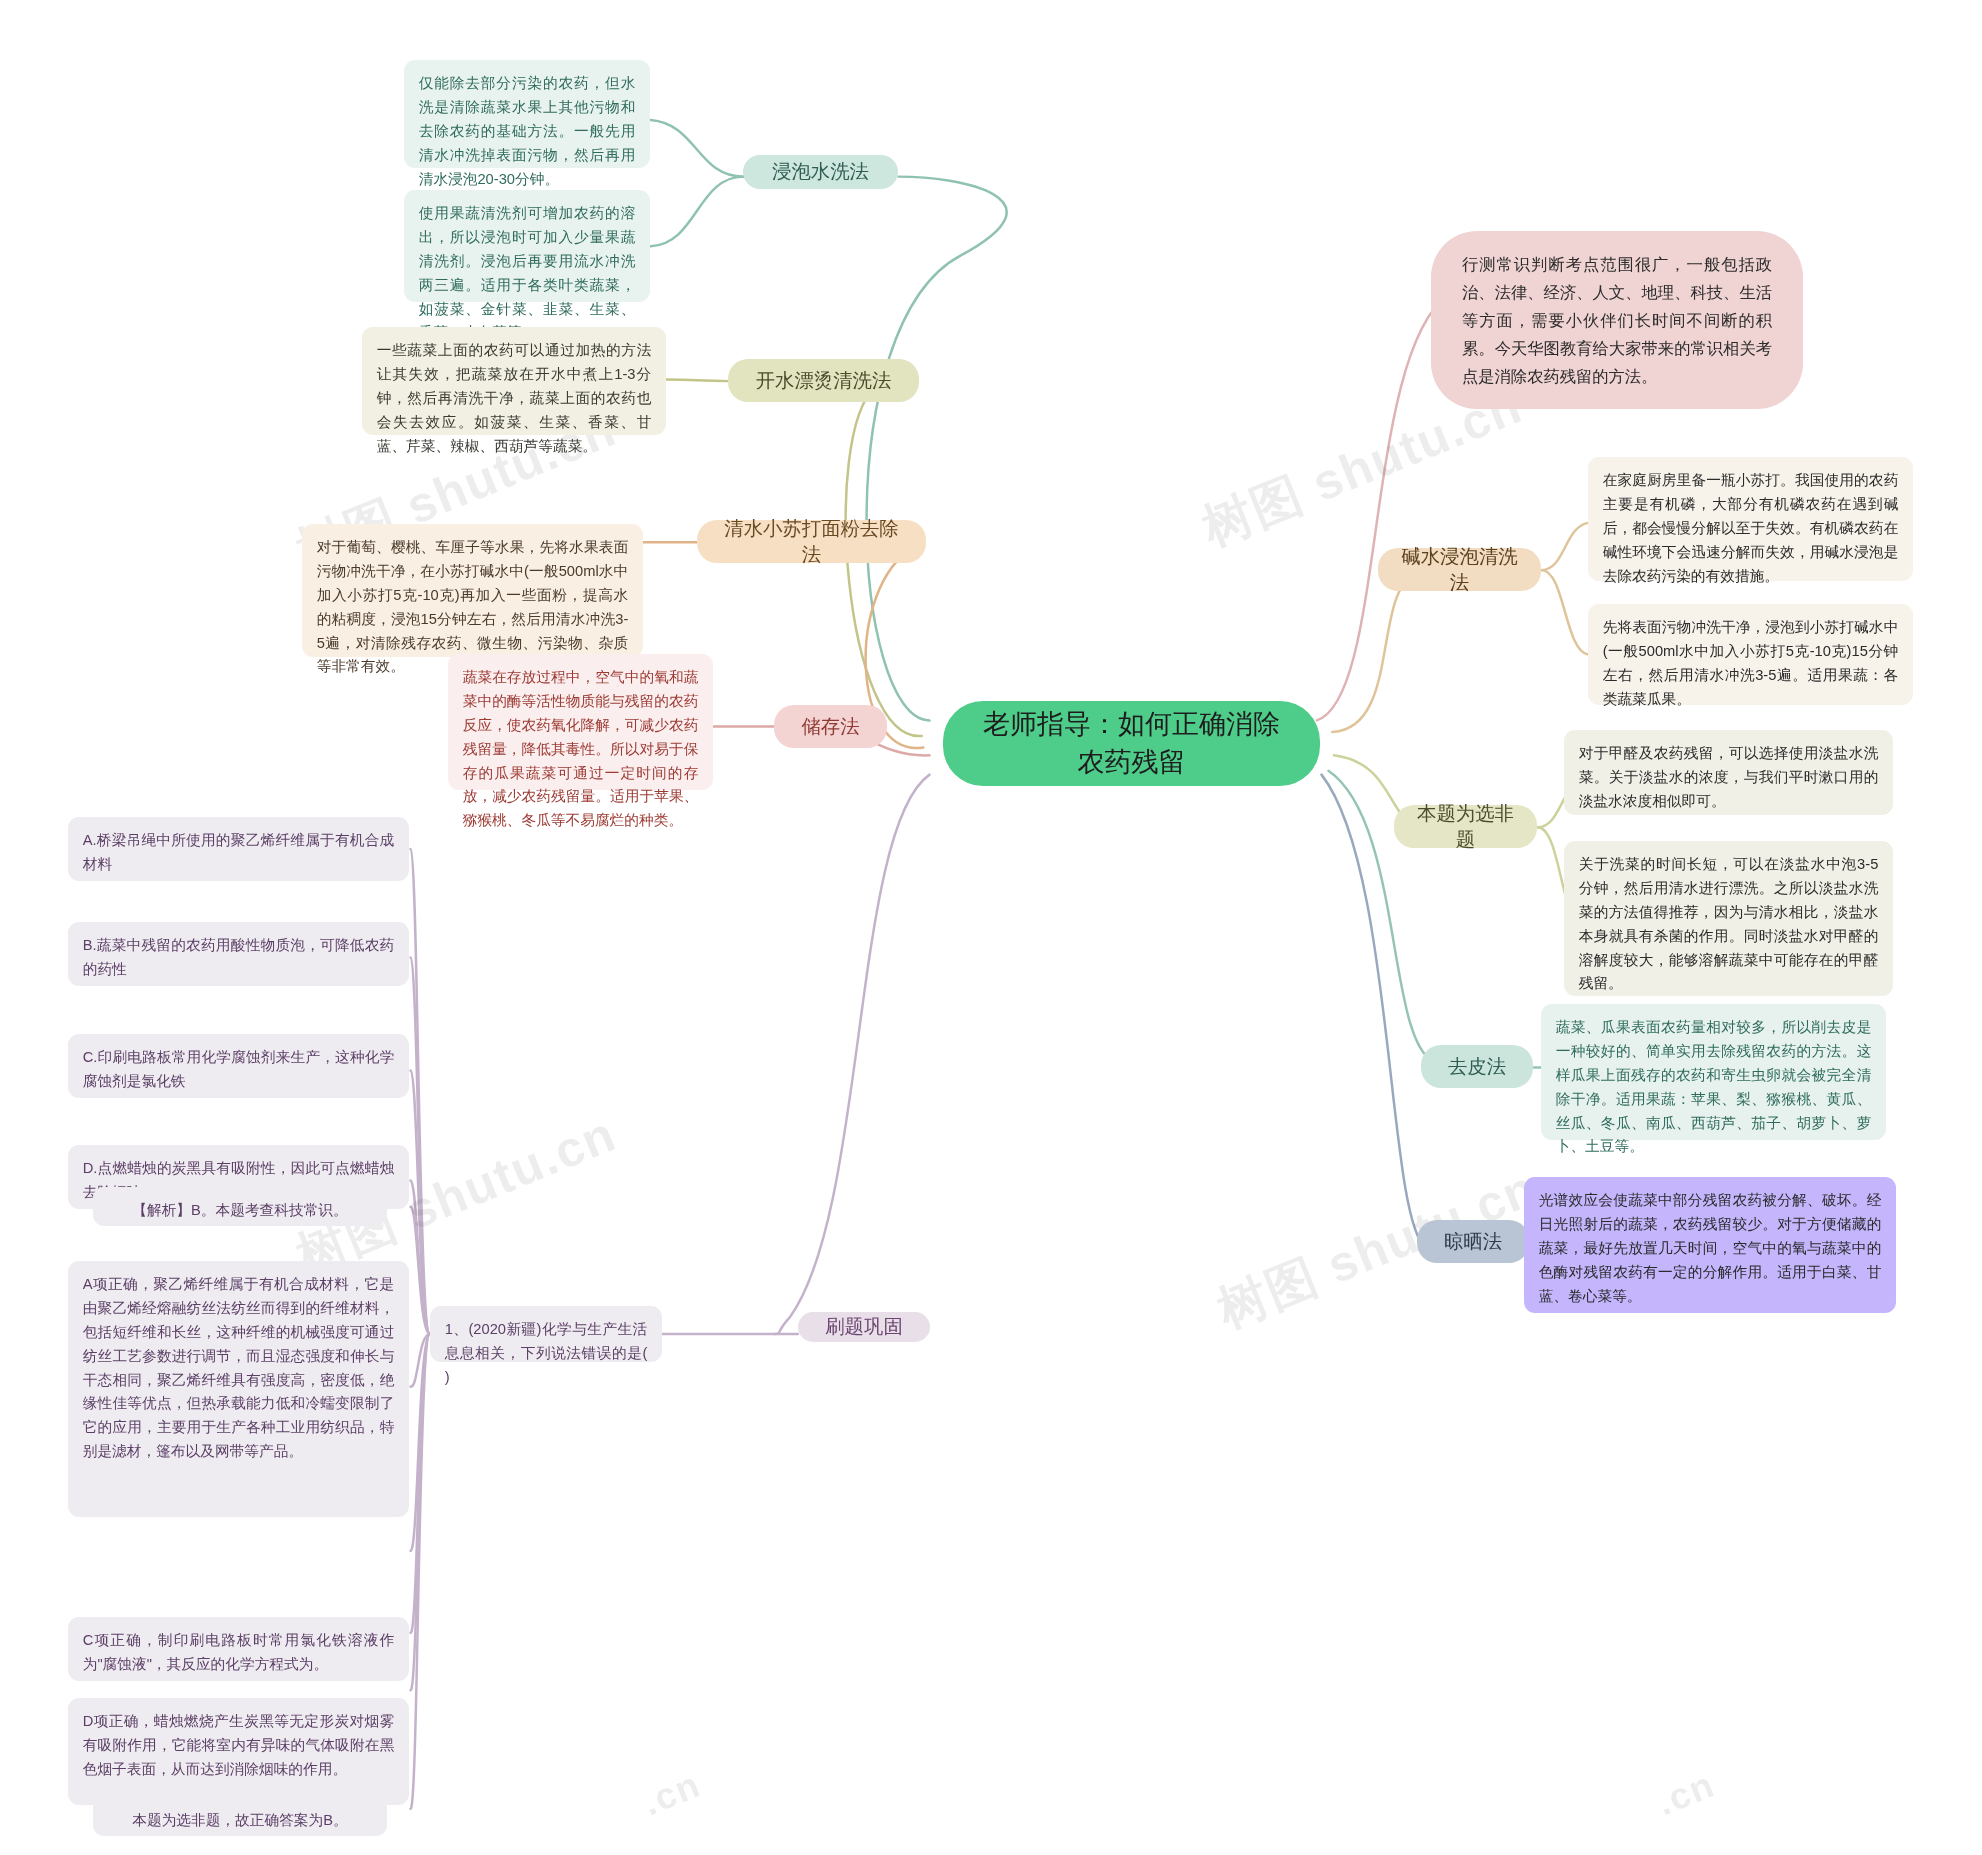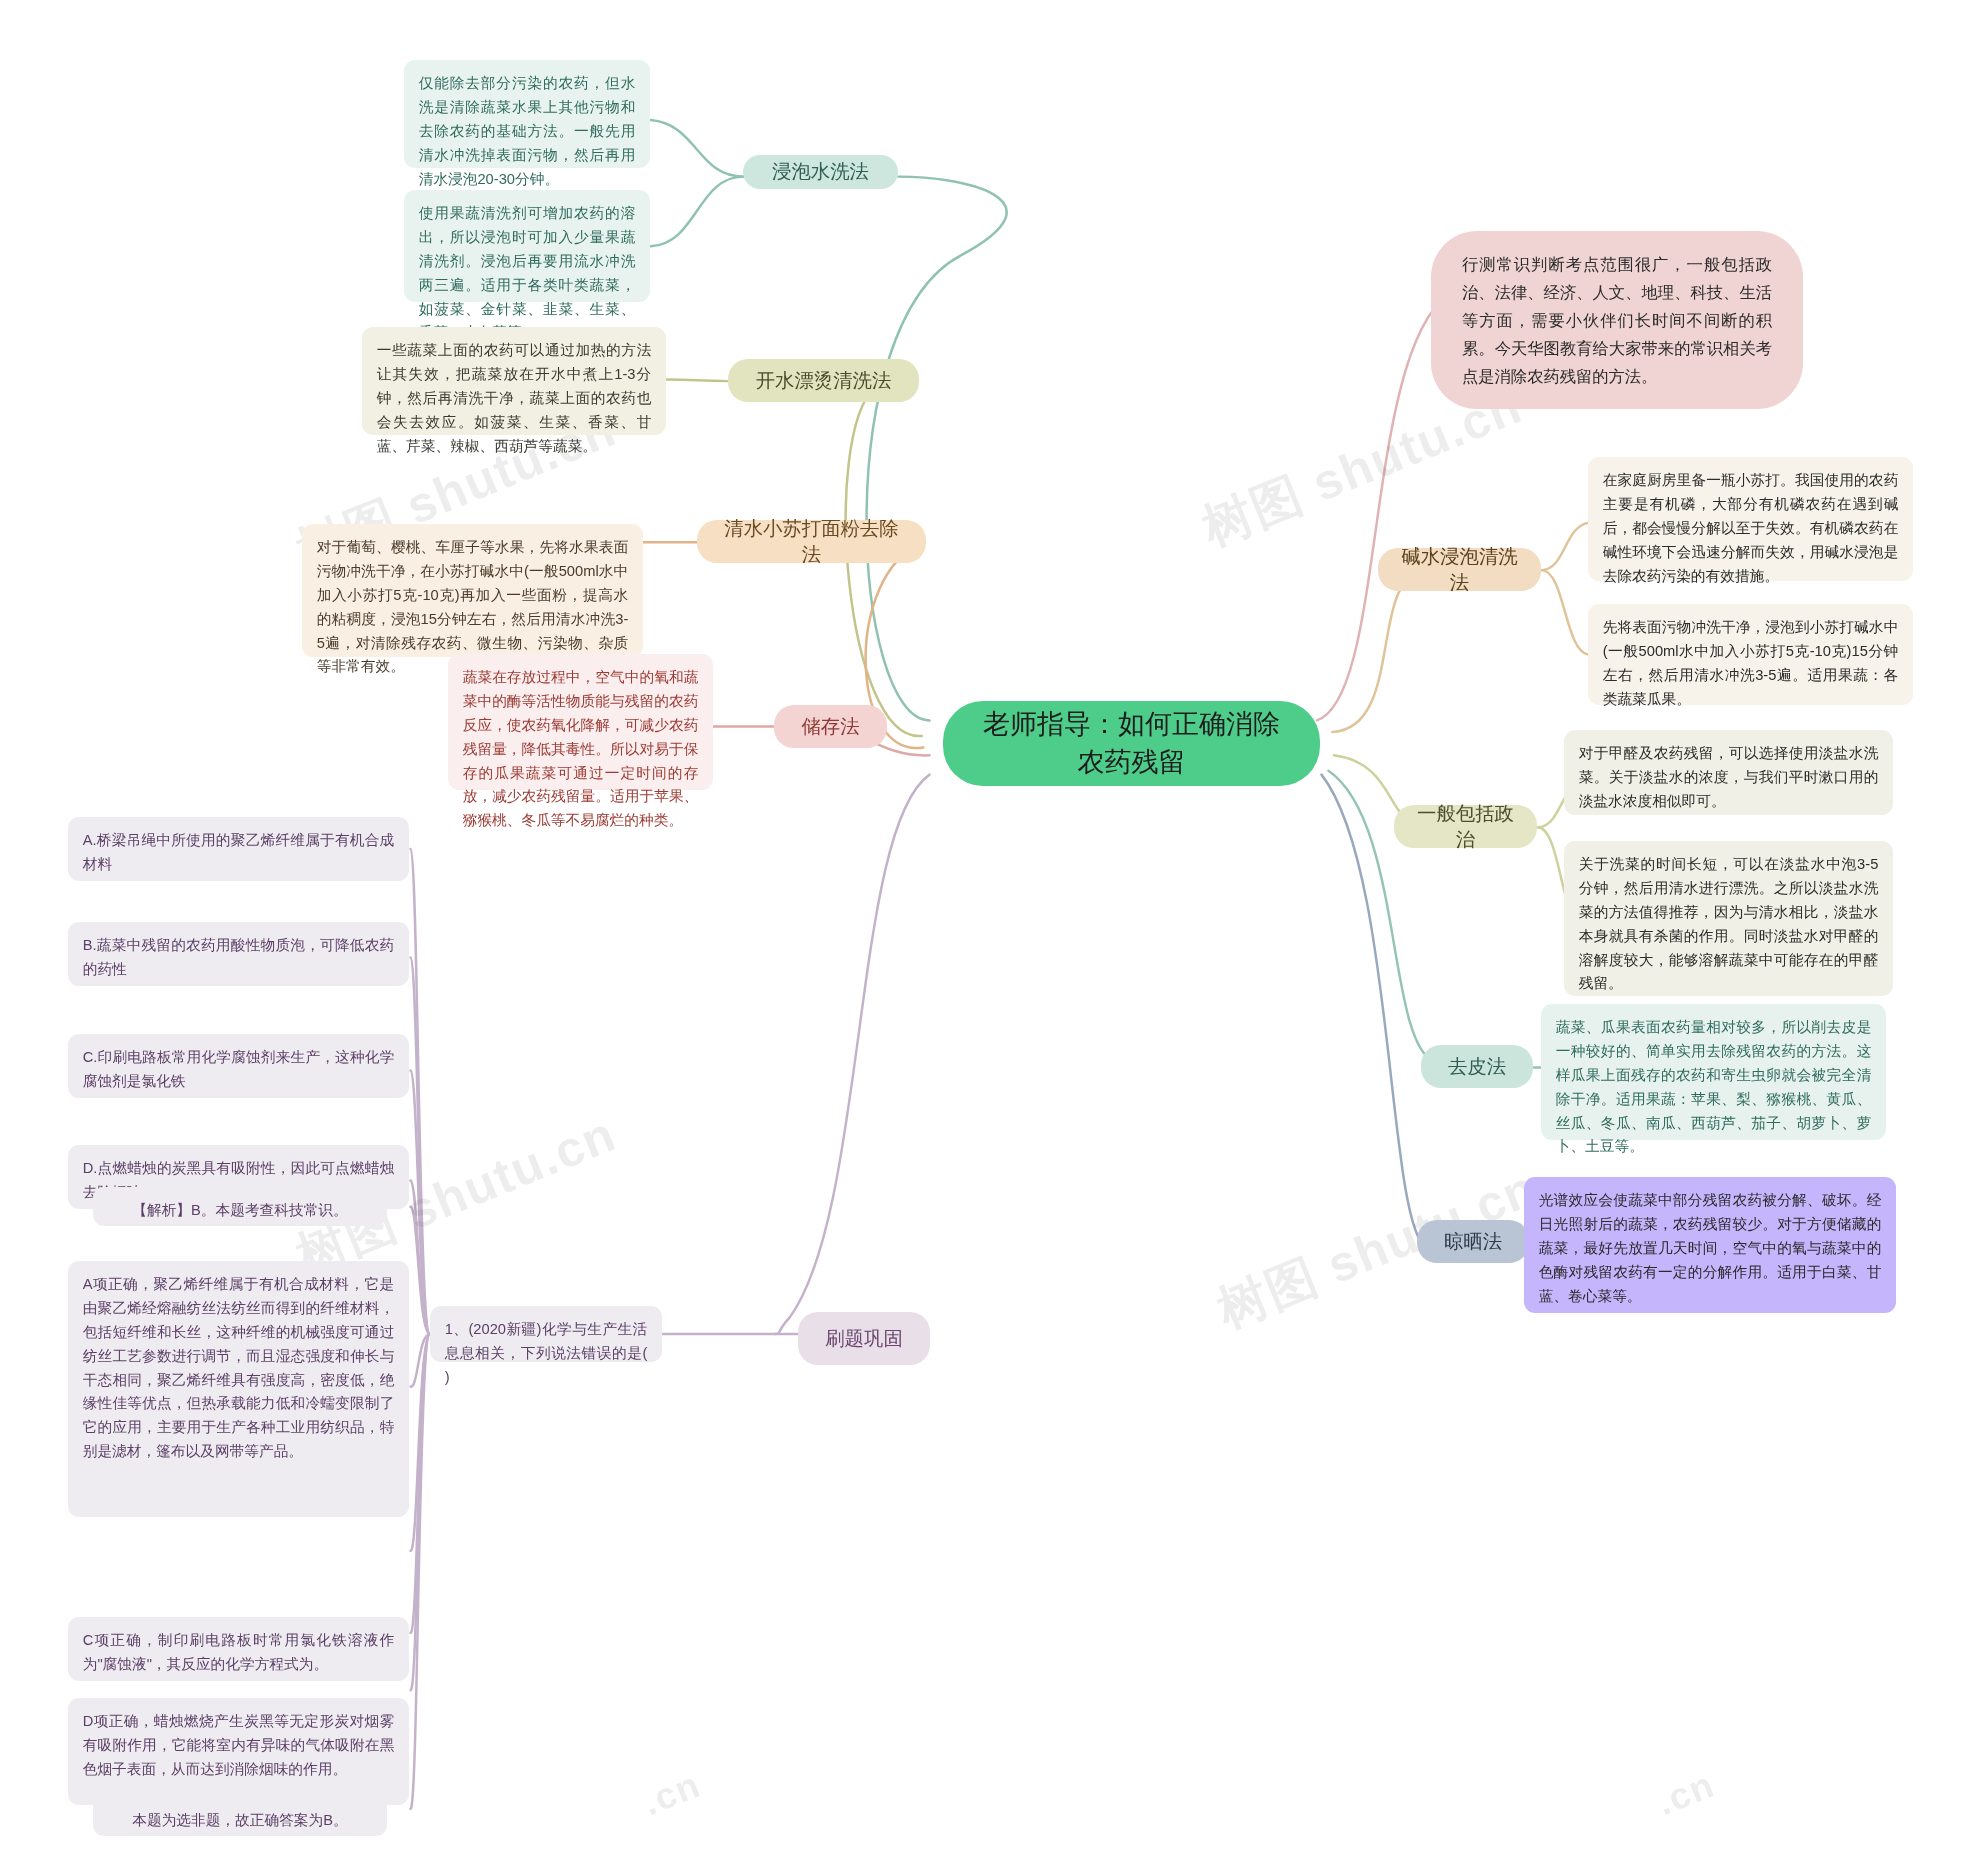--- a/index.html
+++ b/index.html
@@ -141,21 +141,21 @@
     <span>对于葡萄、樱桃、车厘子等水果，先将水果表面污物冲洗干净，在小苏打碱水中(一般500ml水中加入小苏打5克-10克)再加入一些面粉，提高水的粘稠度，浸泡15分钟左右，然后用清水冲洗3-5遍，对清除残存农药、微生物、污染物、杂质等非常有效。</span>
   </div>
 
   <div class="node pill p-pink" style="left:774px;top:705px;width:113px;height:43px;">
     <span>储存法</span>
   </div>
   <div class="node leaf c-pink" style="left:448px;top:654px;width:265px;height:136px;">
     <span>蔬菜在存放过程中，空气中的氧和蔬菜中的酶等活性物质能与残留的农药反应，使农药氧化降解，可减少农药残留量，降低其毒性。所以对易于保存的瓜果蔬菜可通过一定时间的存放，减少农药残留量。适用于苹果、猕猴桃、冬瓜等不易腐烂的种类。</span>
   </div>
 
-  <div class="node pill p-lilac" style="left:798px;top:1312px;width:132px;height:53px;">
+  <div class="node pill p-lilac" style="left:798px;top:1312px;width:132px;height:30px;">
     <span>刷题巩固</span>
   </div>
   <div class="node leaf c-lilac" style="left:430px;top:1306px;width:232px;height:56px;">
     <span>1、(2020新疆)化学与生产生活息息相关，下列说法错误的是( )</span>
   </div>
 
   <div class="node leaf c-lilac" style="left:68px;top:817px;width:341px;height:64px;">
     <span>A.桥梁吊绳中所使用的聚乙烯纤维属于有机合成材料</span>
   </div>
   <div class="node leaf c-lilac" style="left:68px;top:922px;width:341px;height:64px;">
@@ -192,21 +192,21 @@
     <span>碱水浸泡清洗法</span>
   </div>
   <div class="node leaf c-cream" style="left:1588px;top:457px;width:325px;height:124px;">
     <span>在家庭厨房里备一瓶小苏打。我国使用的农药主要是有机磷，大部分有机磷农药在遇到碱后，都会慢慢分解以至于失效。有机磷农药在碱性环境下会迅速分解而失效，用碱水浸泡是去除农药污染的有效措施。</span>
   </div>
   <div class="node leaf c-cream" style="left:1588px;top:604px;width:325px;height:101px;">
     <span>先将表面污物冲洗干净，浸泡到小苏打碱水中(一般500ml水中加入小苏打5克-10克)15分钟左右，然后用清水冲洗3-5遍。适用果蔬：各类蔬菜瓜果。</span>
   </div>
 
   <div class="node pill p-sand" style="left:1394px;top:805px;width:143px;height:43px;">
-    <span>一般包括政治</span>
+    <span>本题为选非题</span>
   </div>
   <div class="node leaf c-sand" style="left:1564px;top:730px;width:329px;height:85px;">
     <span>对于甲醛及农药残留，可以选择使用淡盐水洗菜。关于淡盐水的浓度，与我们平时漱口用的淡盐水浓度相似即可。</span>
   </div>
   <div class="node leaf c-sand" style="left:1564px;top:841px;width:329px;height:155px;">
     <span>关于洗菜的时间长短，可以在淡盐水中泡3-5分钟，然后用清水进行漂洗。之所以淡盐水洗菜的方法值得推荐，因为与清水相比，淡盐水本身就具有杀菌的作用。同时淡盐水对甲醛的溶解度较大，能够溶解蔬菜中可能存在的甲醛残留。</span>
   </div>
 
   <div class="node pill p-mint" style="left:1421px;top:1045px;width:112px;height:43px;">
     <span>去皮法</span>

